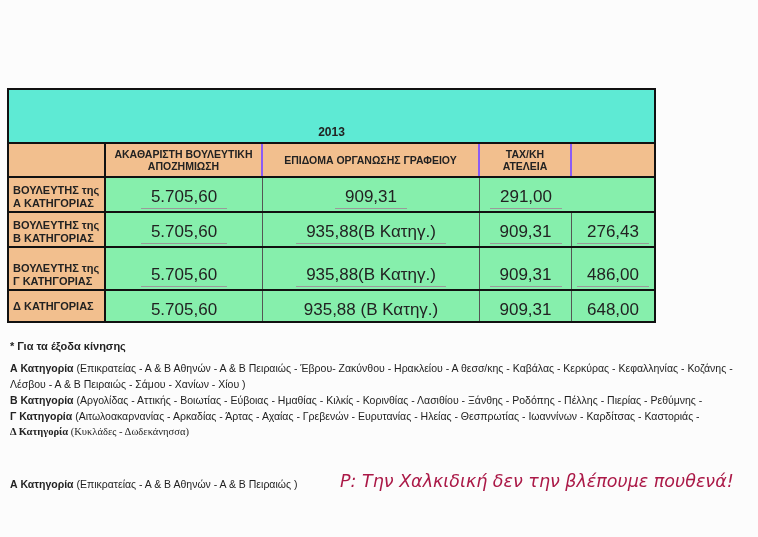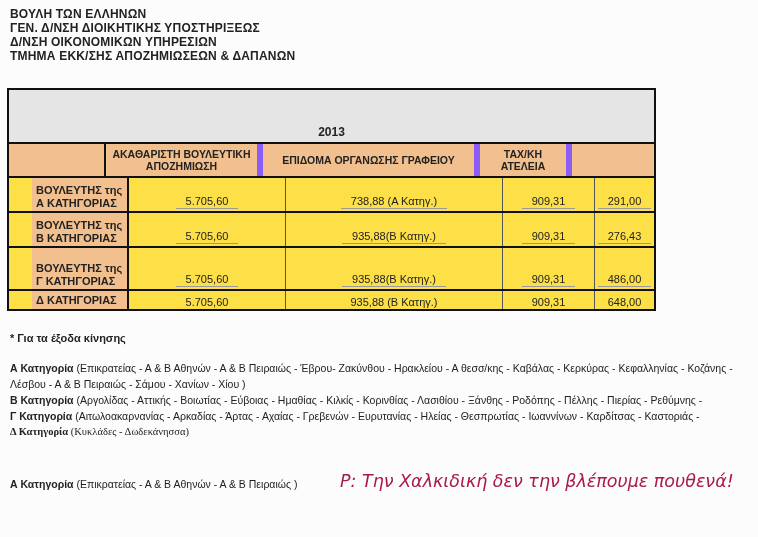--- a/index.html
+++ b/index.html
@@ -25,93 +25,84 @@
     height:54px; background:#ffff00; border-bottom:2px solid #111;
     display:flex; justify-content:center; align-items:flex-end;
     padding-bottom:3px;
   }
   .band .year { font-size:12px; font-weight:bold; color:#222; }
   .cols { display:grid; grid-template-columns:97px 157px 217px 92px 1fr; }
   .hrow { height:34px; background:#f2bf8e; border-bottom:2px solid #111; }
   .hcell {
     display:flex; align-items:center; justify-content:center; text-align:center;
     font-size:10.5px; font-weight:bold; line-height:12px; color:#222;
-    border-right:6px solid #8b5cf6; padding:1px 4px;
+    border-right:2px solid #8b5cf6; padding:1px 4px;
   }
   .hcell.first { border-right:2px solid #111; }
   .hcell.last { border-right:none; }
-  .drow { background:#fde047; border-bottom:2px solid #111;padding-left:23px; }
+  .drow { background:#86efac; border-bottom:2px solid #111; }
   .drow.last { border-bottom:none; }
-  .r0 { height:35px; } .r1 { height:35px; } .r2 { height:43px; } .r3 { height:18px; }
+  .r0 { height:35px; } .r1 { height:35px; } .r2 { height:43px; } .r3 { height:30px; }
   .lcell {
     background:#f2bf8e; border-right:2px solid #111;
     display:flex; flex-direction:column; justify-content:flex-end;
     padding:0 2px 2px 4px;
   }
   .lcell span { display:block; font-size:11px; font-weight:bold; line-height:12.5px; color:#222; white-space:nowrap; }
   .r3 .lcell { justify-content:center; padding-bottom:0; }
   .dcell {
     display:flex; align-items:flex-end; justify-content:center;
-    border-right:1px solid #555; font-size:11px; color:#222;
+    border-right:1px solid #555; font-size:17px; color:#222;
     padding-bottom:2px; white-space:nowrap;
   }
   .dcell.last { border-right:none; }
   .r3 .dcell { padding-bottom:1px; }
   .u { border-bottom:1px solid #9a9a9a; padding:0 10px 1px 10px; }
   .r3 .u { border-bottom:none; padding-bottom:0; }
   
   .note-title { position:absolute; left:10px; font-size:11px; font-weight:bold; color:#222; white-space:nowrap; }
   .note-line { position:absolute; left:10px; font-size:10.5px; color:#222; white-space:nowrap; }
   .note-line .b { font-weight:bold; }
-  #t1 { top:332px; } 
+  #t1 { top:340px; } 
   #tn0 { top:362px; } #tn1 { top:378px; } #tn2 { top:394px; } #tn3 { top:410px; } #tn4 { top:426px;font-family:Liberation Serif, serif; }
   #t2 { top:450px; }
   #on0 { top:478px; } #on1 { top:510px; }
   
   #red-note {
     position:absolute; left:340px; top:469px; width:400px;
     font-family:"DejaVu Sans",sans-serif; font-size:17.5px; line-height:24px;
     white-space:nowrap;
     font-style:italic;
   }
 </style>
 </head>
 <body>
 
 <div id="page">
 
-  <div id="letterhead">
-    <div class="lh-line">ΒΟΥΛΗ ΤΩΝ ΕΛΛΗΝΩΝ</div>
-    <div class="lh-line">ΓΕΝ. Δ/ΝΣΗ ΔΙΟΙΚΗΤΙΚΗΣ ΥΠΟΣΤΗΡΙΞΕΩΣ</div>
-    <div class="lh-line">Δ/ΝΣΗ ΟΙΚΟΝΟΜΙΚΩΝ ΥΠΗΡΕΣΙΩΝ</div>
-    <div class="lh-line">ΤΜΗΜΑ ΕΚΚ/ΣΗΣ ΑΠΟΖΗΜΙΩΣΕΩΝ &amp; ΔΑΠΑΝΩΝ</div>
-  </div>
 
   <div id="salary-table">
-    <div class="band" style="background: #e5e5e5;">
+    <div class="band" style="background: #5eead4;">
       <span class="year">2013</span>
     </div>
 
     <div class="cols hrow" style="background: rgb(242, 191, 142);">
       <div class="hcell first"></div>
       <div class="hcell">ΑΚΑΘΑΡΙΣΤΗ ΒΟΥΛΕΥΤΙΚΗ ΑΠΟΖΗΜΙΩΣΗ</div>
       <div class="hcell">ΕΠΙΔΟΜΑ ΟΡΓΑΝΩΣΗΣ ΓΡΑΦΕΙΟΥ</div>
       <div class="hcell">ΤΑΧ/ΚΗ ΑΤΕΛΕΙΑ</div>
     </div>
 
     <div class="cols drow r0">
       <div class="lcell" style="background: rgb(242, 191, 142);">
         <span>ΒΟΥΛΕΥΤΗΣ της</span>
         <span>Α  ΚΑΤΗΓΟΡΙΑΣ</span>
       </div>
       <div class="dcell">
           <span class="u">5.705,60</span>
-        </div>
-      <div class="dcell">
-          <span class="u">738,88 (Α Κατηγ.)</span>
         </div>
       <div class="dcell">
           <span class="u">909,31</span>
         </div>
       <div class="dcell last">
           <span class="u">291,00</span>
         </div>
     </div>
 
     <div class="cols drow r1">

